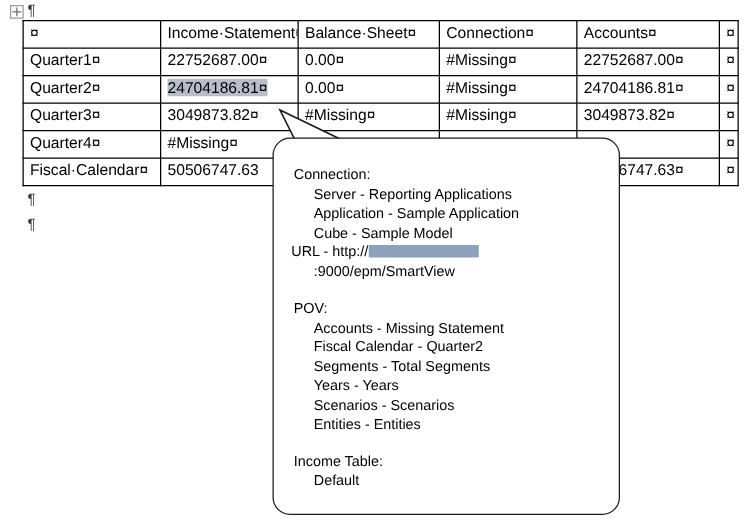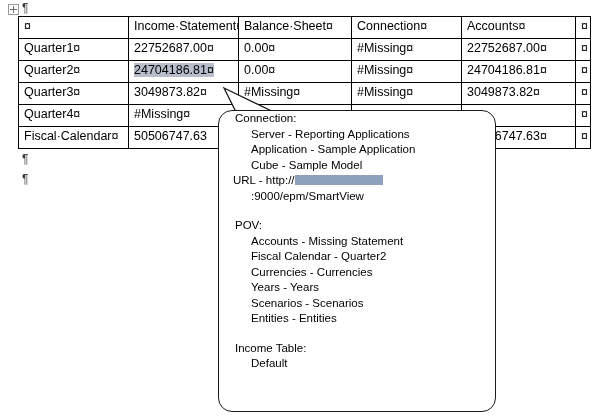--- a/index.html
+++ b/index.html
@@ -108,21 +108,21 @@
   .tooltip {
     position: absolute;
     left: 218px;
     top: 110px;
     width: 278px;
     height: 302px;
     background: #ffffff;
     border: 1px solid #1b1b1b;
     border-radius: 14px;
     box-sizing: border-box;
-    padding: 0 12px 8px 14px;
+    padding: 22px 12px 8px 14px;
     font-size: 11.5px;
     line-height: 15.5px;
     color: #000000;
     z-index: 5;
   }
   .tip-head {
     margin: 0 0 0 0;
     padding-left: 2px;
   }
   .tip-line {
@@ -246,21 +246,21 @@
       <div class="tip-line">Server - Reporting Applications</div>
       <div class="tip-line">Application - Sample Application</div>
       <div class="tip-line">Cube - Sample Model</div>
       <div class="tip-line-wrap"><span>URL - http://</span><span class="redact"></span><span>:9000/epm/SmartView</span></div>
 
       <div class="tip-gap"></div>
 
       <div class="tip-head">POV:</div>
       <div class="tip-line">Accounts - Missing Statement</div>
       <div class="tip-line">Fiscal Calendar - Quarter2</div>
-      <div class="tip-line">Currencies - Currencies</div>
+      <div class="tip-line">Segments - Total Segments</div>
       <div class="tip-line">Years - Years</div>
       <div class="tip-line">Scenarios - Scenarios</div>
       <div class="tip-line">Entities - Entities</div>
 
       <div class="tip-gap"></div>
 
       <div class="tip-head">Income Table:</div>
       <div class="tip-line">Default</div>
     </div>
 

